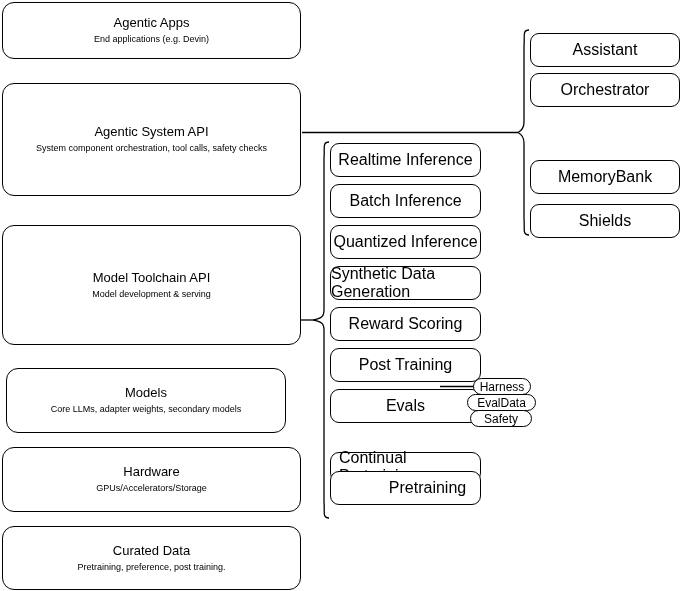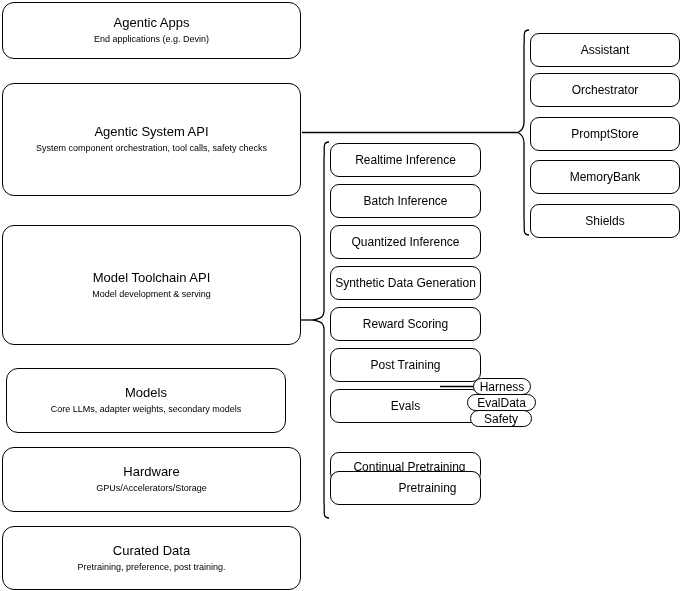--- a/index.html
+++ b/index.html
@@ -50,21 +50,21 @@
 
   .capsule {
     position: absolute;
     box-sizing: border-box;
     border: 1.3px solid #000000;
     border-radius: 9px;
     background: #ffffff;
     display: flex;
     align-items: center;
     justify-content: center;
-    font-size: 12px;
+    font-size: 16px;
     color: #000000;
   }
   .pill {
     position: absolute;
     box-sizing: border-box;
     border: 1.3px solid #000000;
     border-radius: 999px;
     background: #ffffff;
     display: flex;
     align-items: center;
@@ -186,23 +186,20 @@
   <div class="pill" style="left:470px; top:410px; width:62px; height:17px;">
     <span>Safety</span>
   </div>
 
   <div class="capsule" style="left:530px; top:33px; width:150px; height:34px;">
     <span>Assistant</span>
   </div>
   <div class="capsule" style="left:530px; top:73px; width:150px; height:34px;">
     <span>Orchestrator</span>
   </div>
-  <div class="capsule" style="left:530px; top:117px; width:150px; height:34px;">
-    <span>PromptStore</span>
-  </div>
   <div class="capsule" style="left:530px; top:160px; width:150px; height:34px;">
     <span>MemoryBank</span>
   </div>
   <div class="capsule" style="left:530px; top:204px; width:150px; height:34px;">
     <span>Shields</span>
   </div>
 
 </div>
 
 </body></html>

